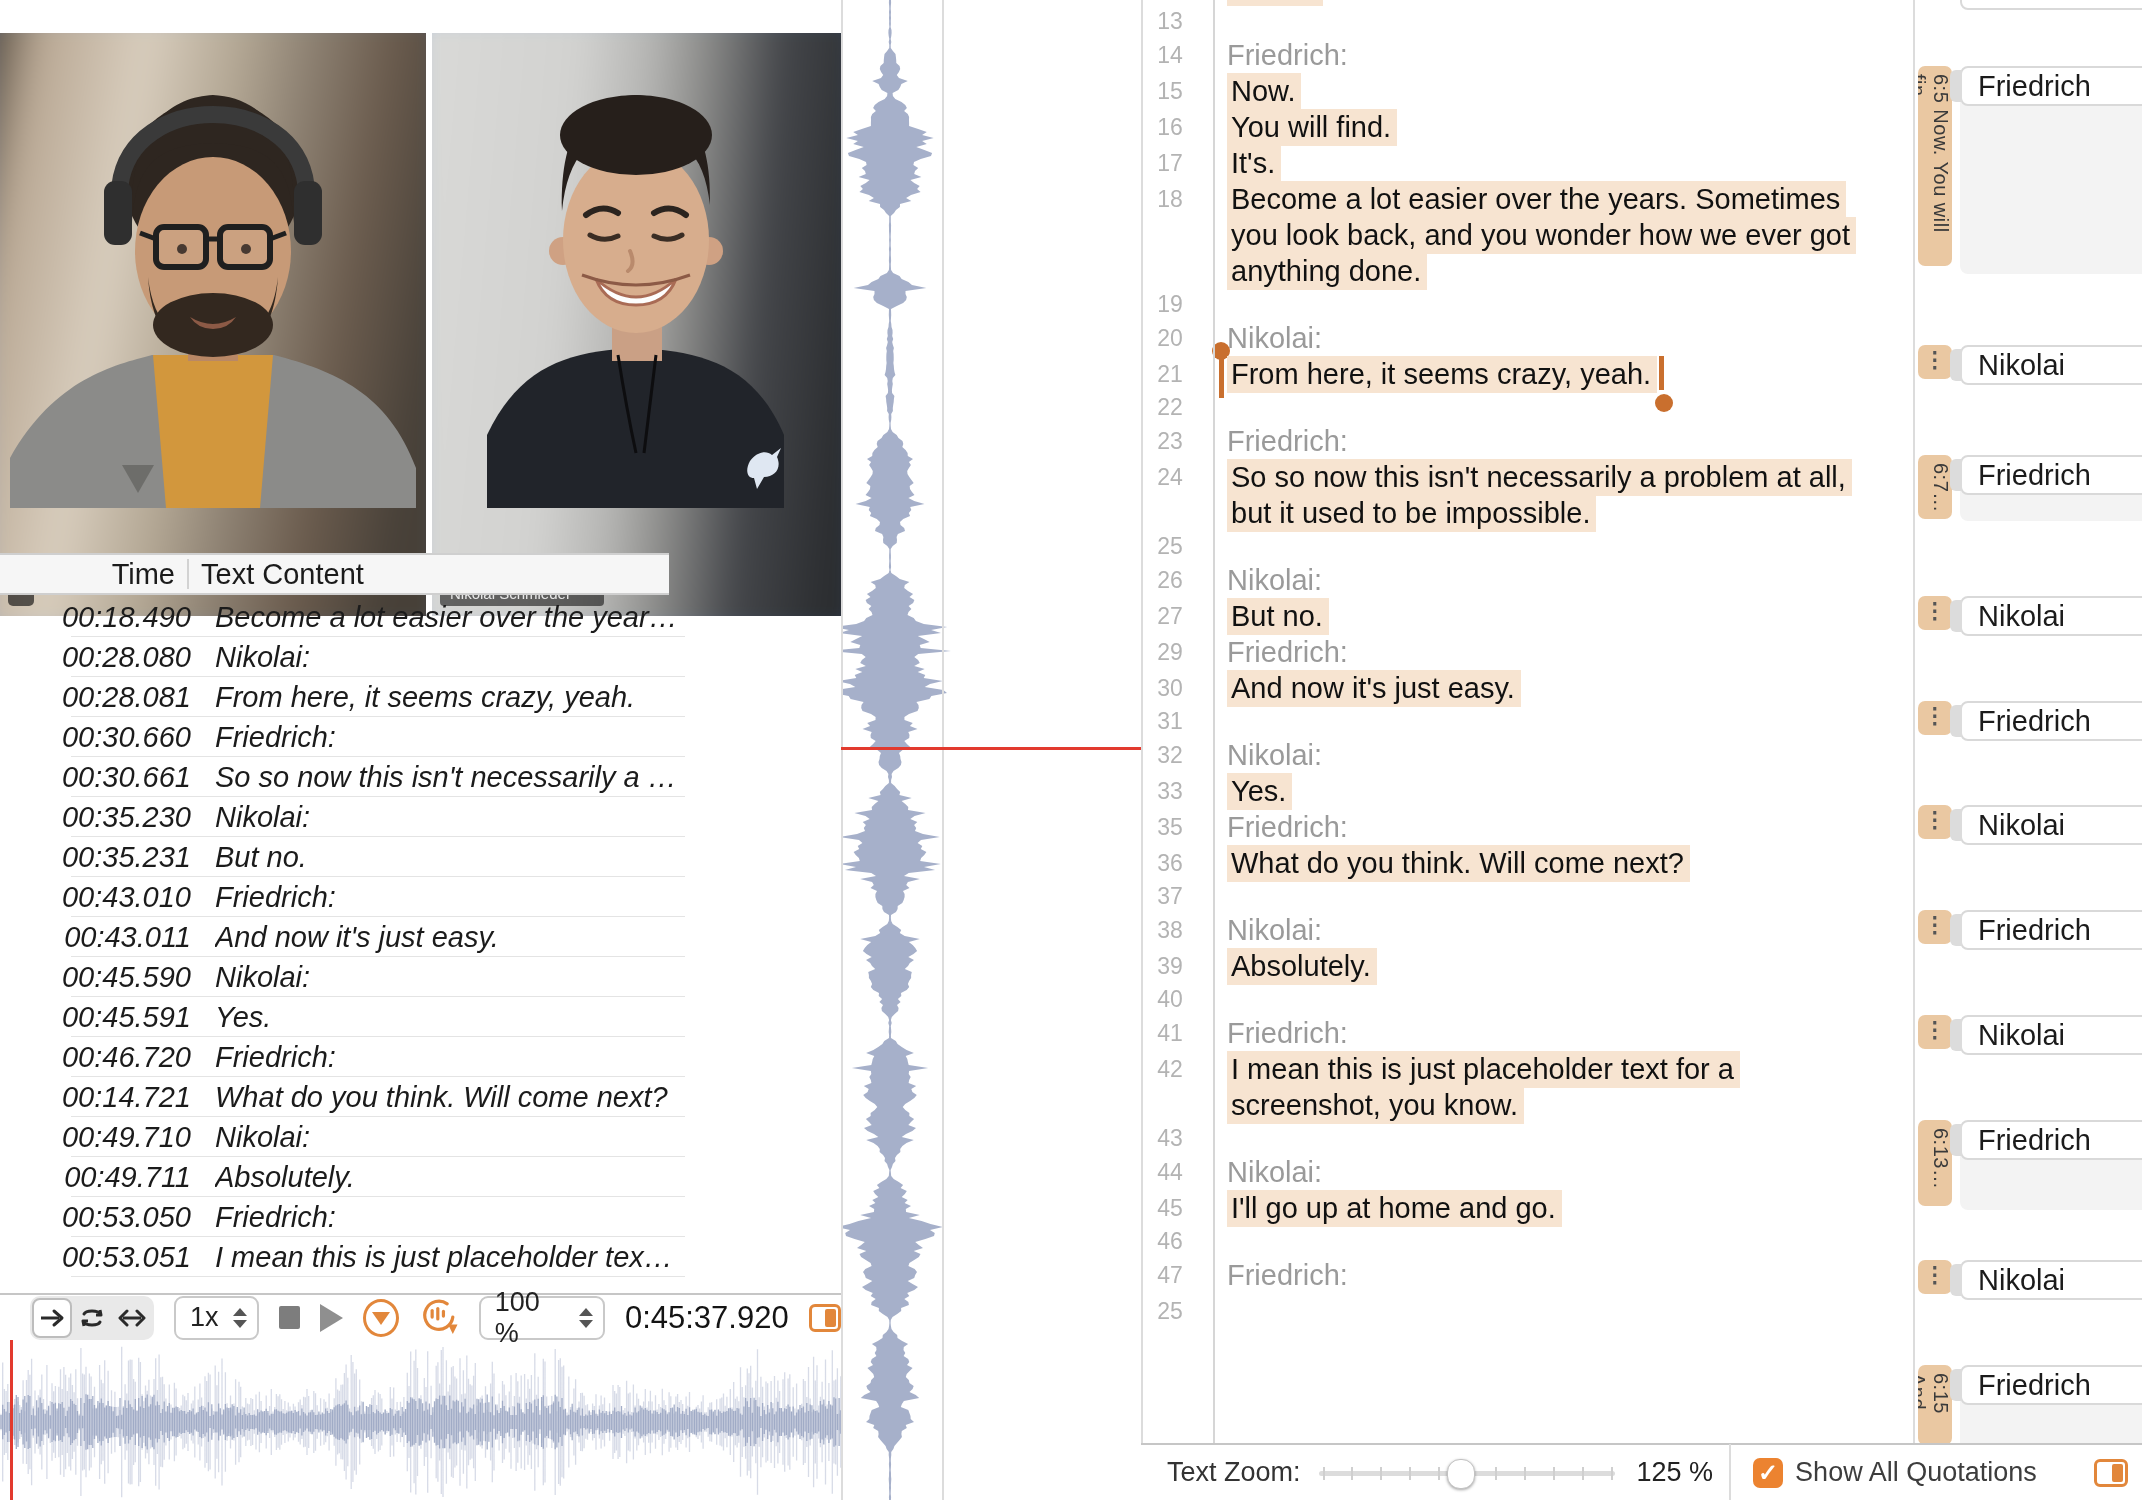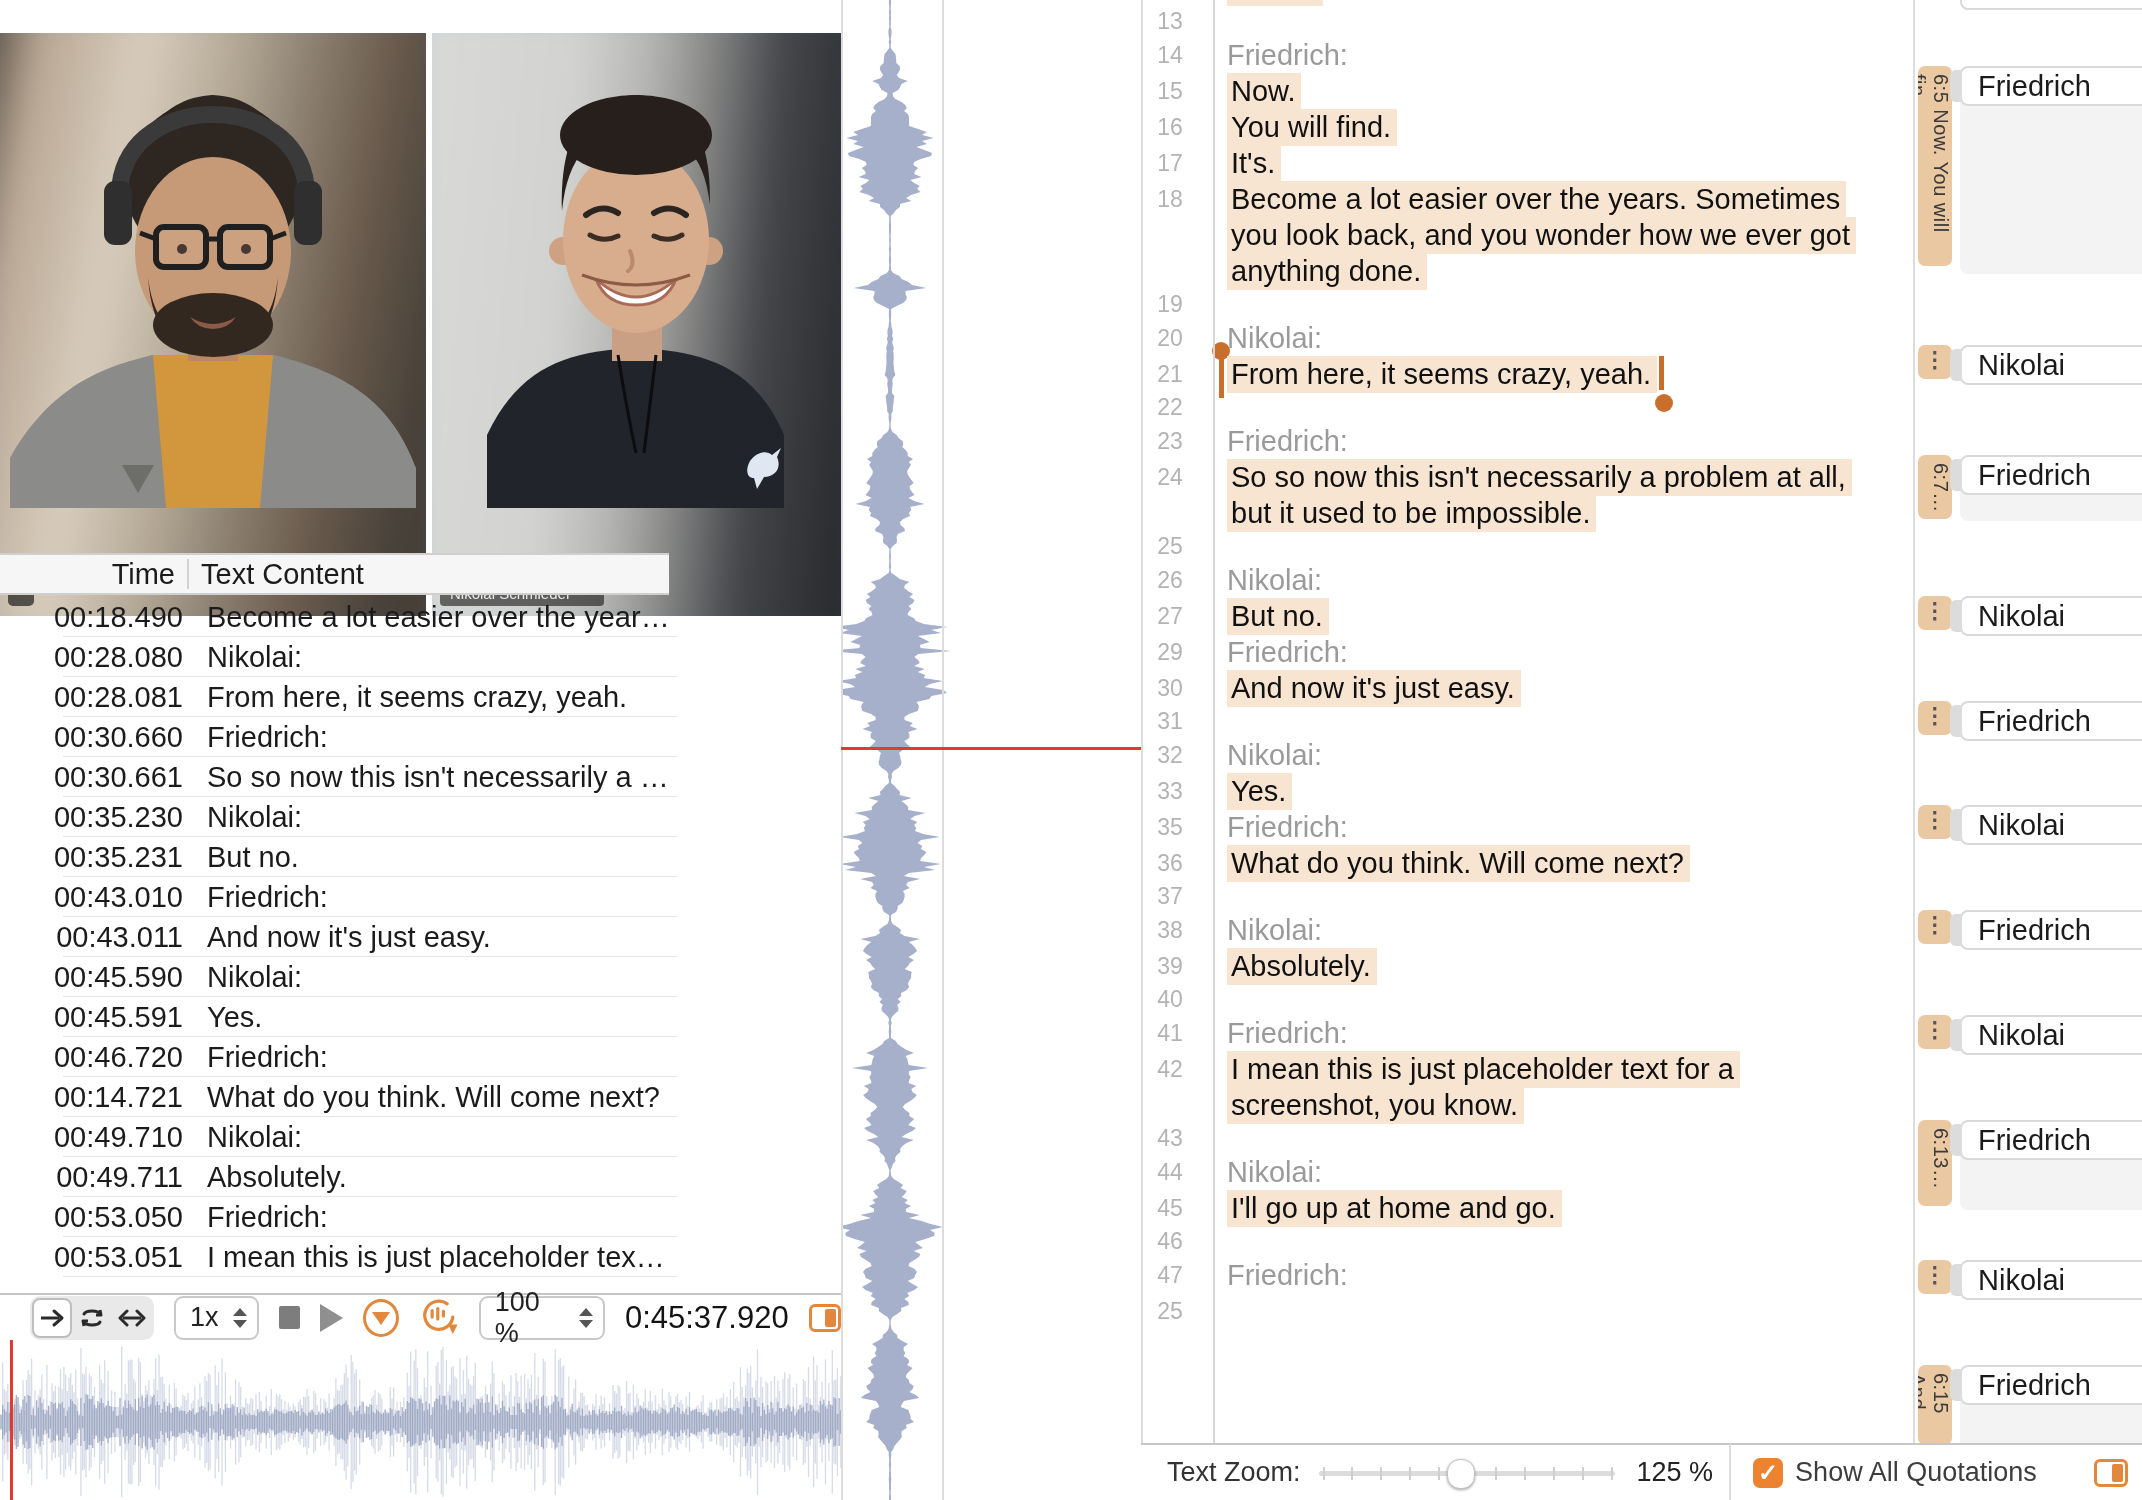--- a/index.html
+++ b/index.html
@@ -22,21 +22,21 @@
             background:rgba(15,15,15,.65);display:flex;align-items:center;justify-content:center;}
 
   
   #cliptable{position:absolute;left:0;top:553px;width:669px;height:740px;}
   .thead{position:absolute;left:0;top:0;width:100%;height:42px;background:#f6f6f6;
          border-top:2px solid #cfcfcf;border-bottom:2px solid #cfcfcf;box-sizing:border-box;
          display:flex;align-items:center;font-size:29px;color:#1b1b1b;}
   .thead .c1{width:175px;text-align:right;}
   .thead .sep{width:2px;height:30px;background:#d2d2d2;margin-left:12px;}
   .thead .c2{margin-left:12px;}
-  .trow{position:absolute;left:8px;width:100%;height:40px;display:flex;align-items:center;font-size:29px;}
+  .trow{position:absolute;left:16px;width:100%;height:40px;display:flex;align-items:center;font-size:29px;font-style:italic;}
   .trow .time{width:175px;text-align:right;color:#1b1b1b;flex:none;}
   .trow .txt{margin-left:24px;flex:1;min-width:0;white-space:nowrap;overflow:hidden;text-overflow:ellipsis;color:#1b1b1b;padding-right:6px;}
   .trow .rule{position:absolute;left:55px;right:0;bottom:0;height:1.5px;background:#e4e4e4;}
 
   
   #toolbar{position:absolute;left:0;top:1293px;width:841px;height:47px;border-top:2px solid #c6c6c6;
            box-sizing:border-box;display:flex;align-items:center;padding-left:30px;gap:20px;}
   .btngroup{display:flex;background:#e9e9e9;border-radius:10px;height:44px;align-items:center;padding:0 2px;}
   .gbtn{width:40px;height:40px;border-radius:8px;display:flex;align-items:center;justify-content:center;}
   .gbtn.sel{background:#fff;border:2px solid #bdbdbd;box-sizing:border-box;}

